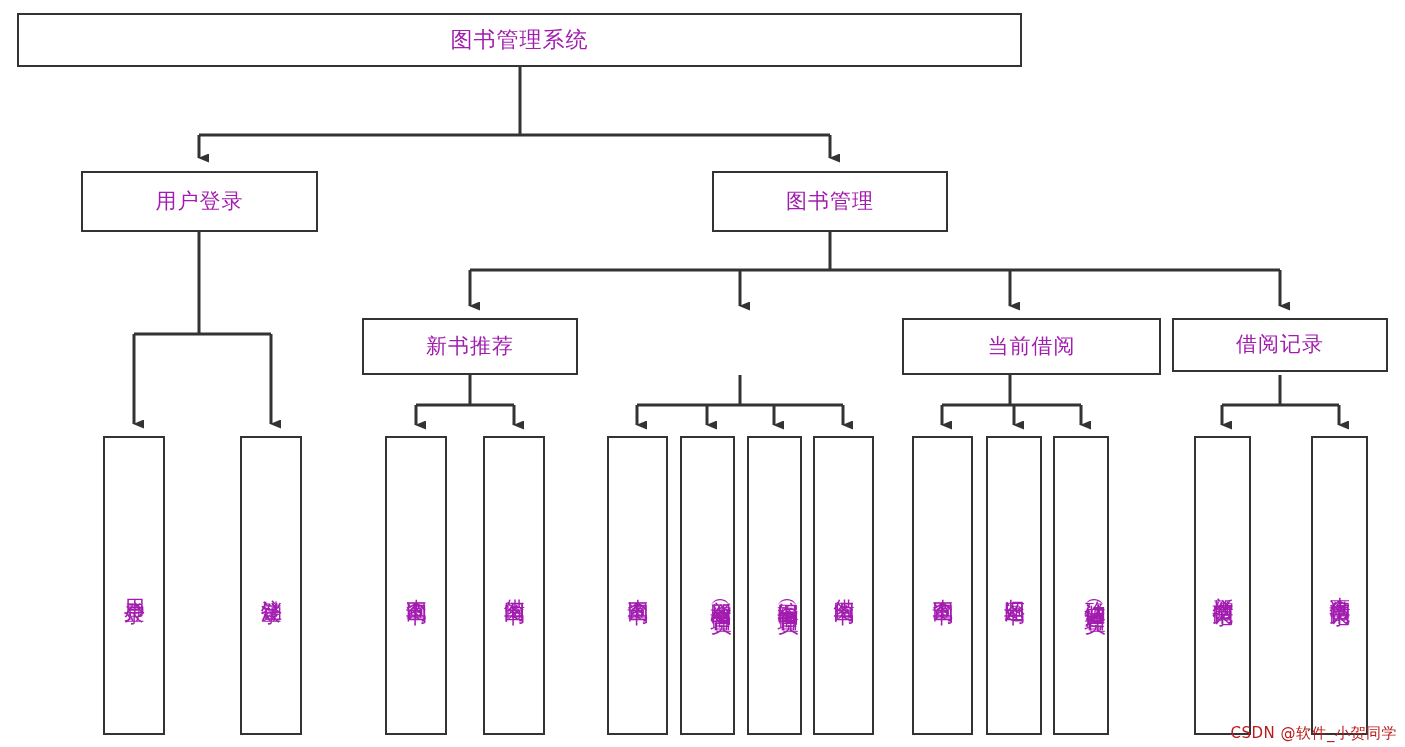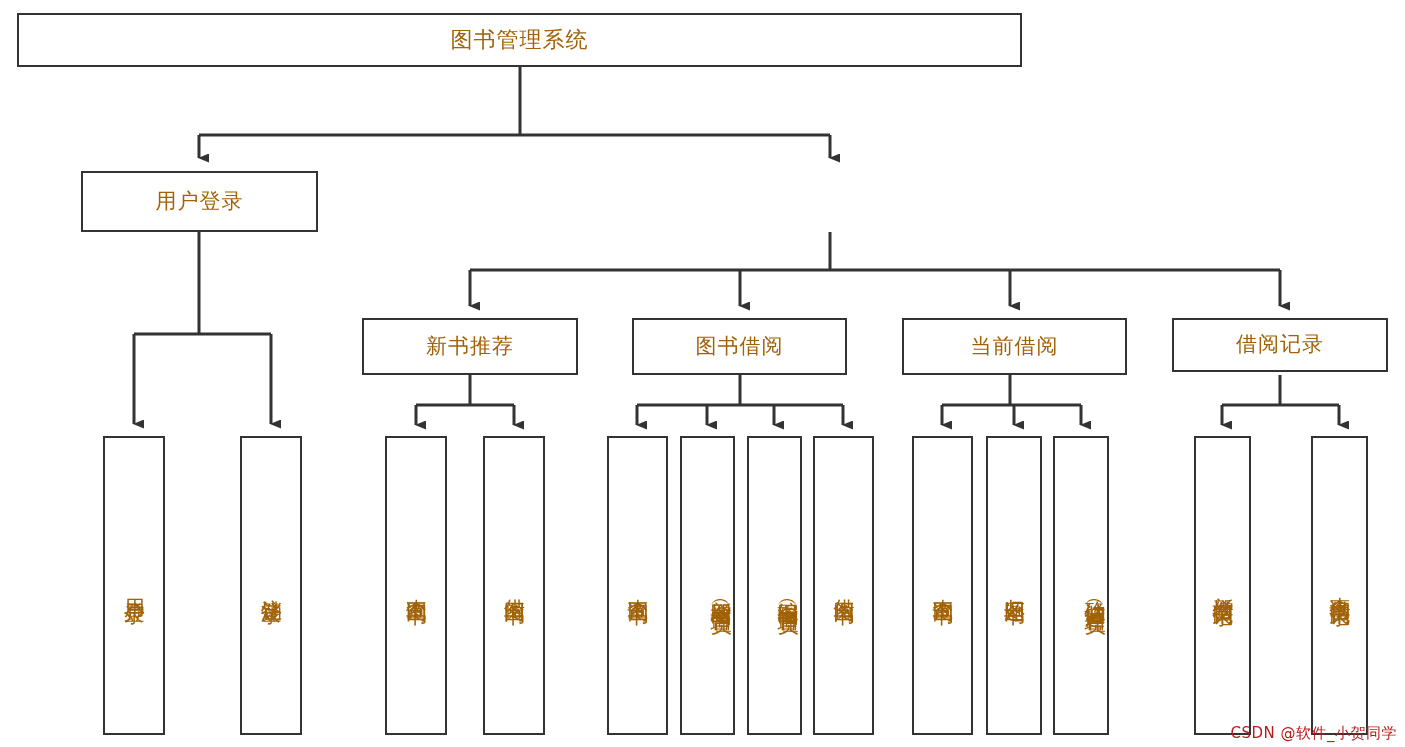--- a/index.html
+++ b/index.html
@@ -26,21 +26,21 @@
     height: 747px;
   }
   .node {
     position: absolute;
     box-sizing: border-box;
     border: 2px solid #333333;
     background: #ffffff;
     display: flex;
     align-items: center;
     justify-content: center;
-    color: #a16207;
+    color: #a21caf;
     z-index: 2;
   }
   .node-h {
     font-size: 21px;
     line-height: 1.2;
     letter-spacing: 1px;
     white-space: nowrap;
   }
   .node-v {
     writing-mode: vertical-rl;
@@ -129,28 +129,28 @@
     </g>
   </svg>
 
   <div class="node node-h node-root" style="left:17px; top:13px; width:1005px; height:54px;">
     <span>图书管理系统</span>
   </div>
 
   <div class="node node-h" style="left:81px; top:171px; width:237px; height:61px;">
     <span>用户登录</span>
   </div>
+  <div class="node node-h" style="left:712px; top:171px; width:236px; height:61px;">
+    <span>图书管理</span>
+  </div>
 
   <div class="node node-h" style="left:362px; top:318px; width:216px; height:57px;text-align:right;">
     <span>新书推荐</span>
   </div>
-  <div class="node node-h" style="left:632px; top:318px; width:215px; height:57px;">
-    <span>图书借阅</span>
-  </div>
-  <div class="node node-h" style="left:902px; top:318px; width:225px; height:57px;">
+  <div class="node node-h" style="left:902px; top:318px; width:259px; height:57px;">
     <span>当前借阅</span>
   </div>
   <div class="node node-h" style="left:1172px; top:318px; width:216px; height:54px;">
     <span>借阅记录</span>
   </div>
 
   <div class="node node-v center-v" style="left:103px; top:436px; width:62px; height:299px;">
     <span>用户登录</span>
   </div>
   <div class="node node-v center-v" style="left:240px; top:436px; width:62px; height:299px;">

